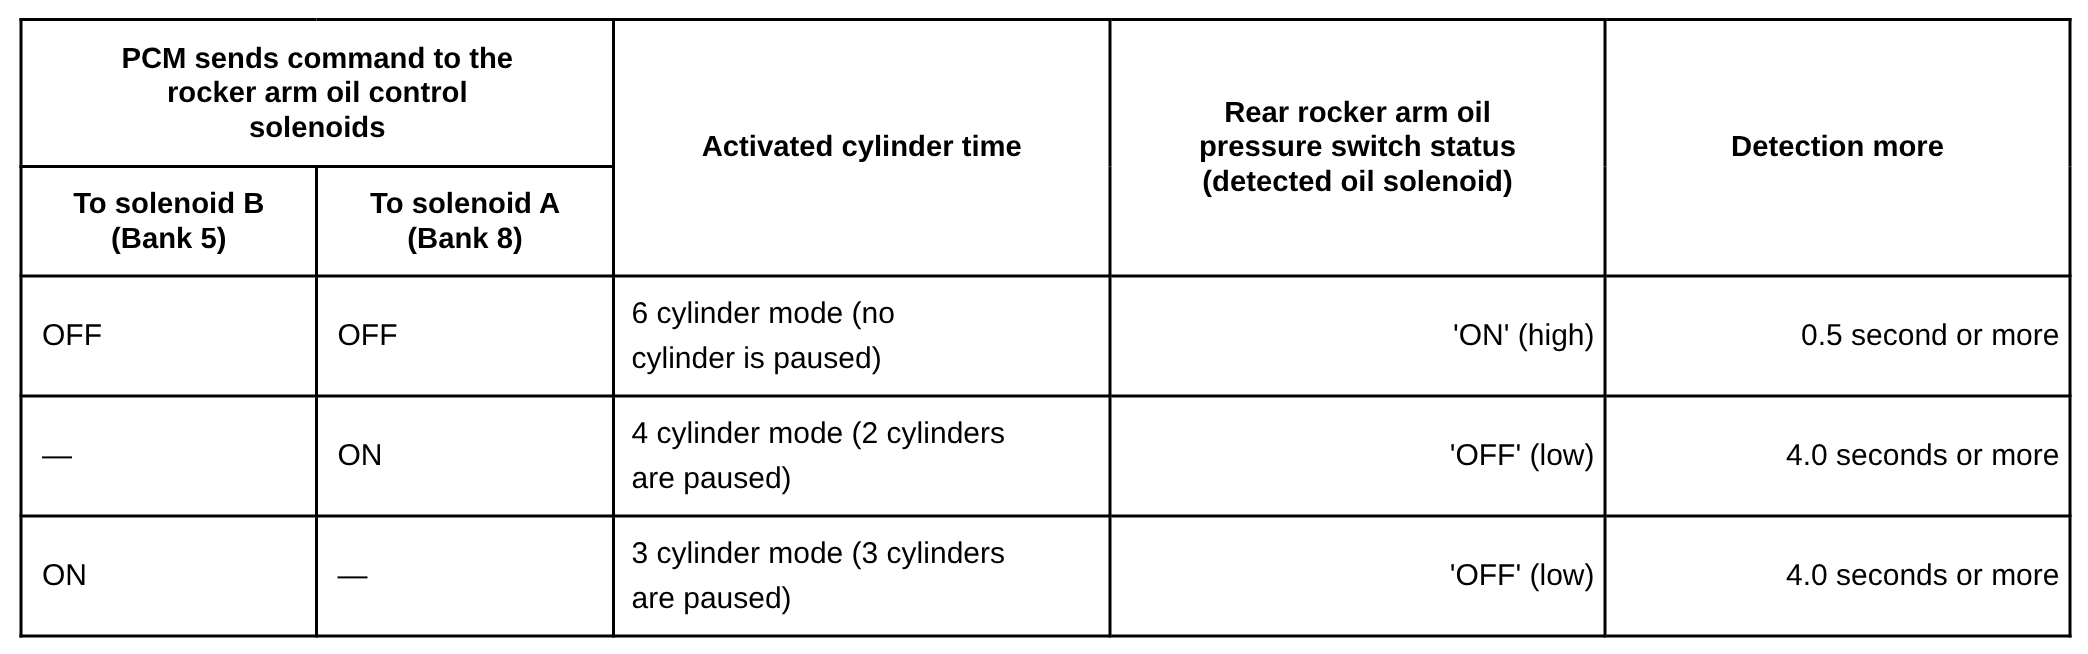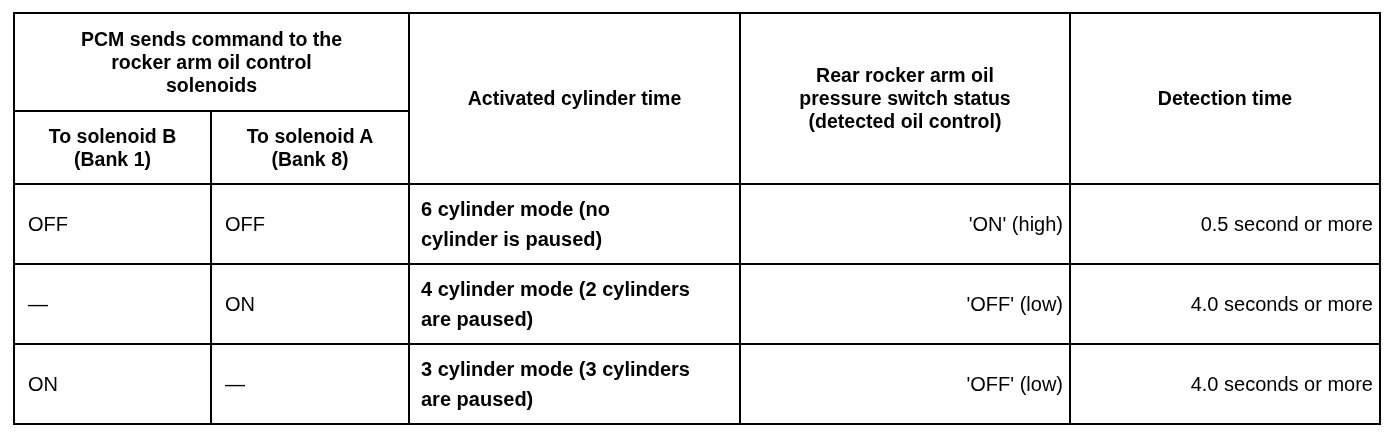--- a/index.html
+++ b/index.html
@@ -74,21 +74,20 @@
     display: block;
     white-space: pre-line;
   }
   .cell-left .txt {
     text-align: left;
     padding: 0 0 0 13px;
   }
   .cell-left-pad .txt {
     text-align: left;
     padding: 0 10px 0 11px;
-    font-weight: bold;
   }
   .cell-center .txt {
     text-align: right;
     padding: 0 6px;
   }
 </style>
 </head>
 <body>
 
 <div id="page">
@@ -108,31 +107,31 @@
           <span class="txt">PCM sends command to the
 rocker arm oil control
 solenoids</span>
         </td>
         <td class="hdr hdr-span" rowspan="2">
           <span class="txt">Activated cylinder time</span>
         </td>
         <td class="hdr hdr-span" rowspan="2">
           <span class="txt">Rear rocker arm oil
 pressure switch status
-(detected oil control)</span>
+(detected oil solenoid)</span>
         </td>
         <td class="hdr hdr-span" rowspan="2">
-          <span class="txt">Detection time</span>
+          <span class="txt">Detection more</span>
         </td>
       </tr>
 
       <tr>
         <td class="hdr hdr-sub">
           <span class="txt">To solenoid B
-(Bank 1)</span>
+(Bank 5)</span>
         </td>
         <td class="hdr hdr-sub">
           <span class="txt">To solenoid A
 (Bank 8)</span>
         </td>
       </tr>
 
       <tr>
         <td class="cell cell-left">
           <span class="txt">OFF</span>

